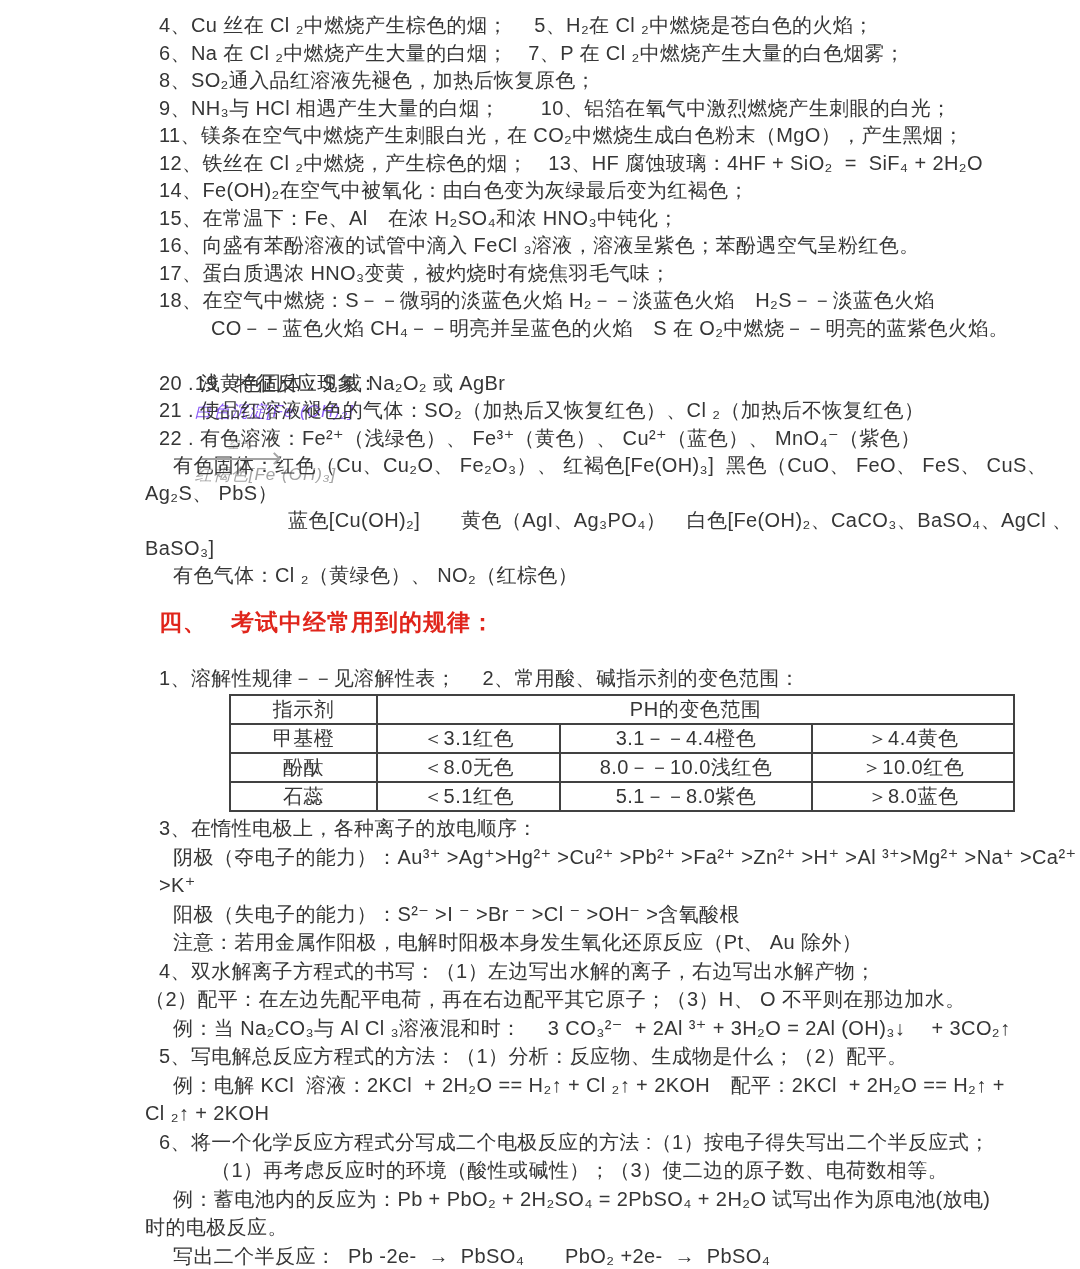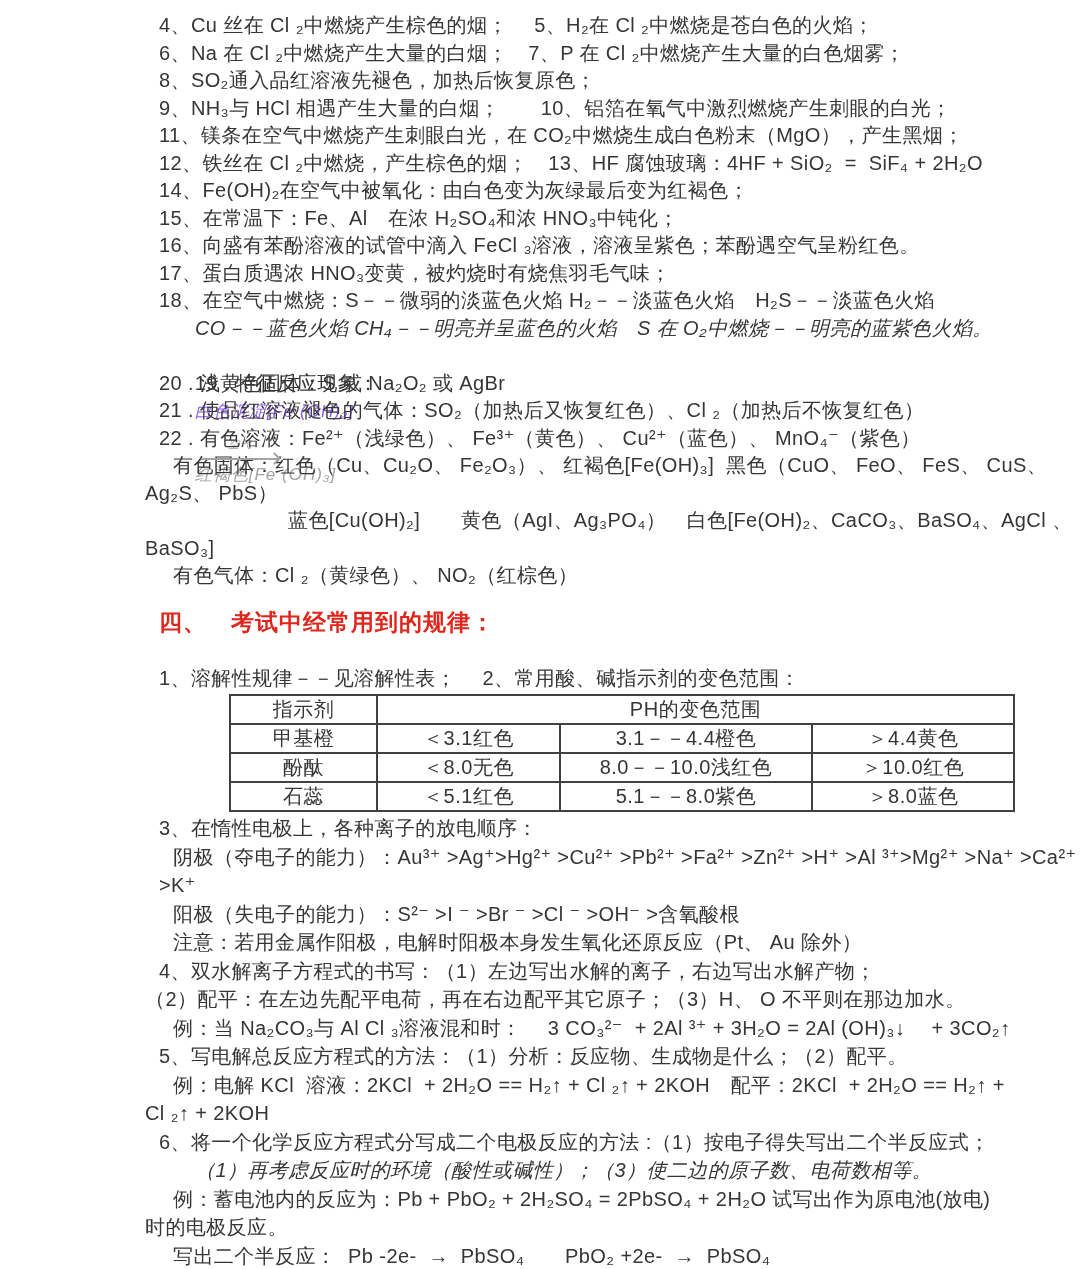--- a/index.html
+++ b/index.html
@@ -20,21 +20,21 @@
     white-space:pre;
     font-size:20px;
     letter-spacing:0.4px;
   }
   .sec-top .line{line-height:27.5px;height:27.5px;}
   .sec-bottom .line{line-height:28.5px;height:28.5px;}
   
   .in0{margin-left:2px;}
   .in1{margin-left:16px;}
   .in2{margin-left:30px;}
-  .in3{margin-left:52px;font-style:italic;}
+  .in3{margin-left:68px;}
   .in4{margin-left:145px;}
   
   .heading{
     margin-top:16px;
     margin-left:16px;
     height:32px;
     line-height:32px;
     font-size:23px;
     font-weight:bold;
     letter-spacing:1px;

